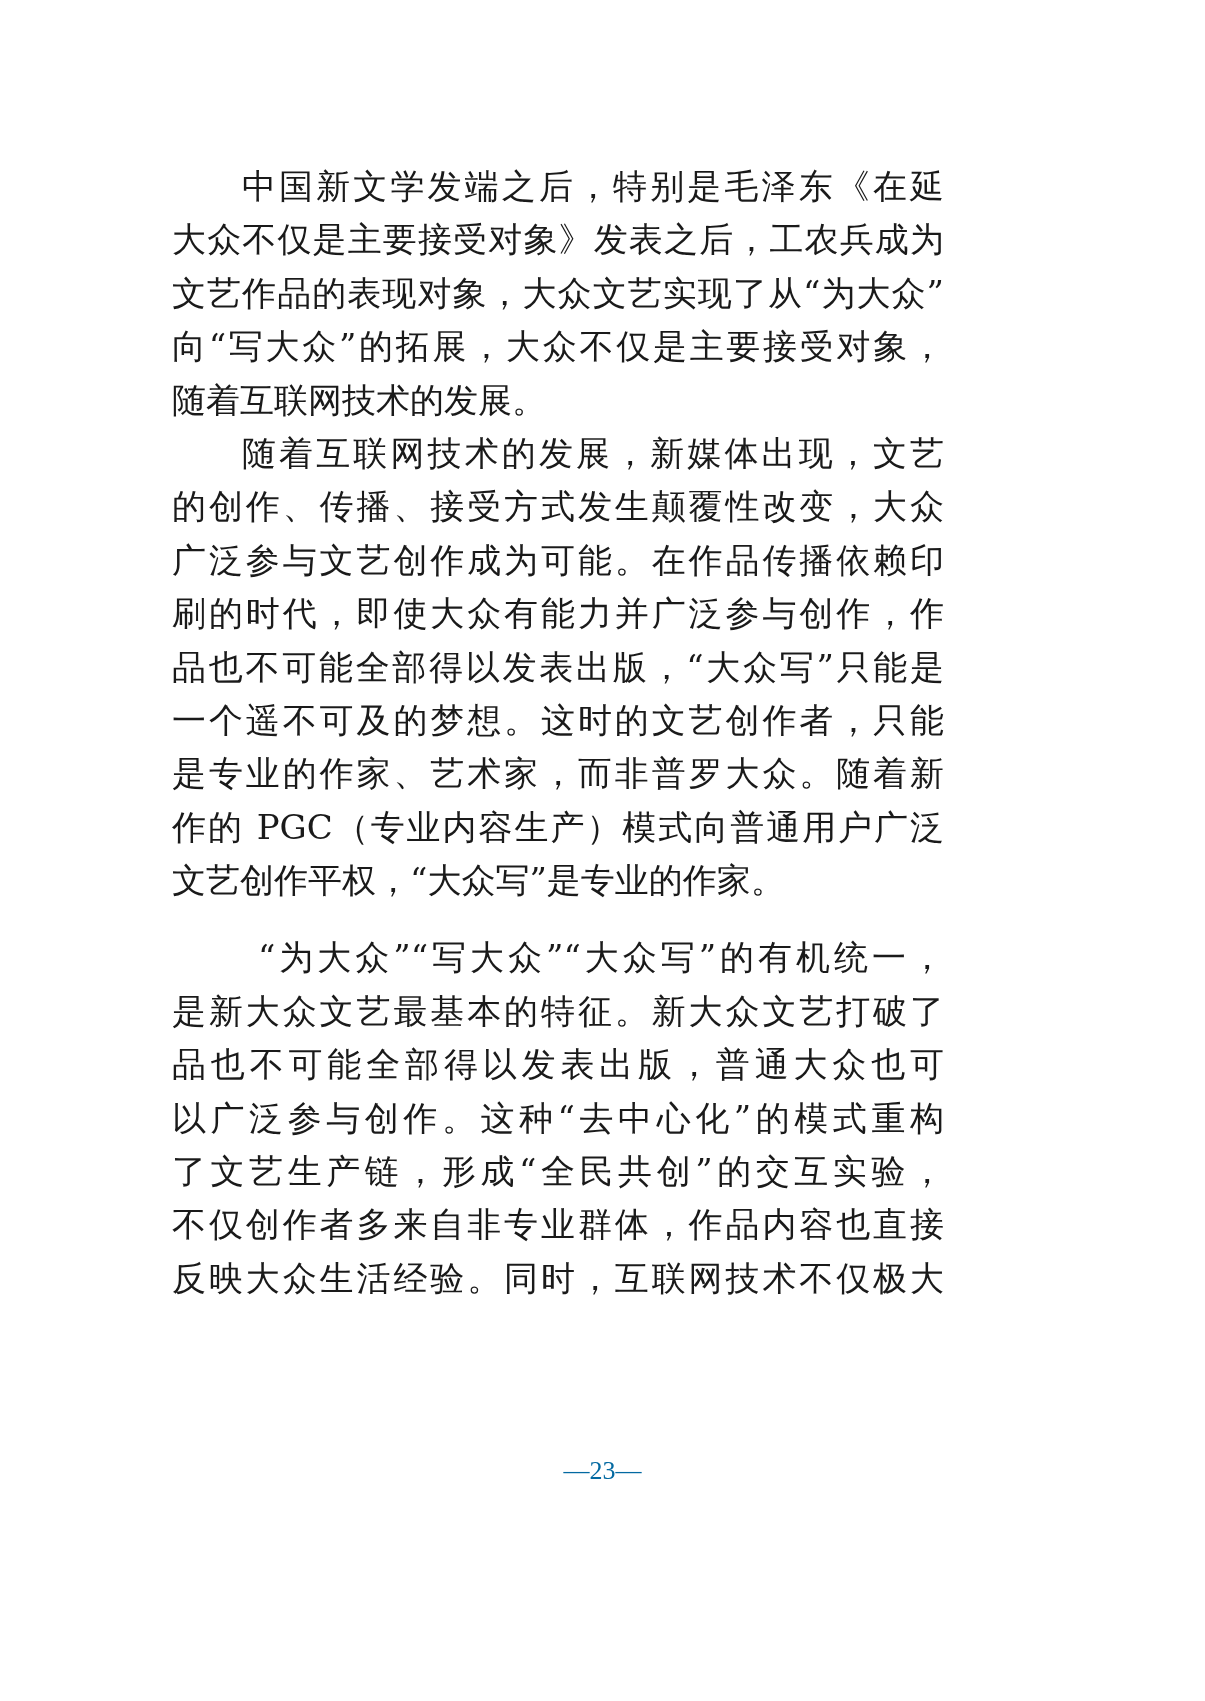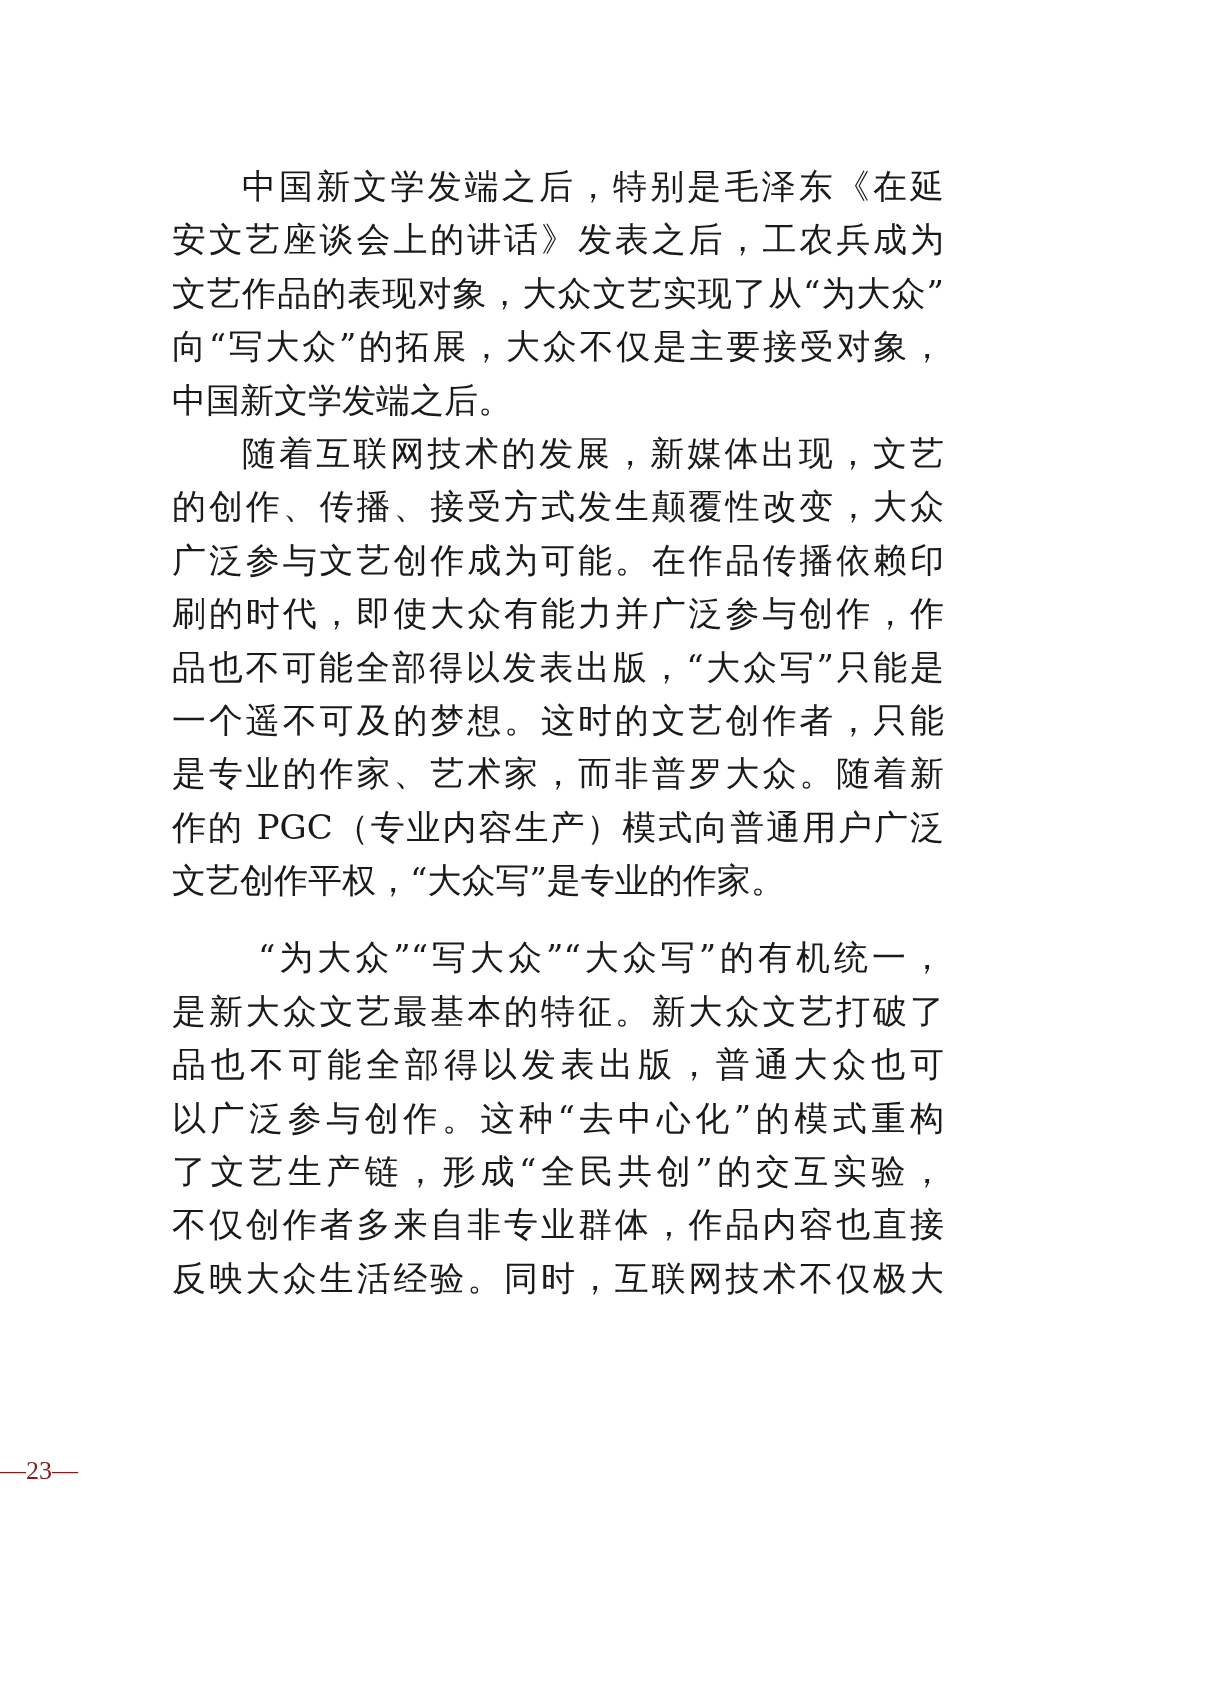--- a/index.html
+++ b/index.html
@@ -44,38 +44,38 @@
     }
     .line.indent-wide {
       padding-left: 86px;
       margin-top: 24px;
     }
     .page-number {
       position: absolute;
       left: 0;
       width: 1205px;
       top: 1456px;
-      text-align: left;
+      text-align: center;
       font-size: 26px;
       font-family: "Liberation Serif", "DejaVu Serif", serif;
-      color: #7f1d1d;
+      color: #0369a1;
     }
   </style>
 </head>
 <body>
 
 <div class="page">
   <div class="text-column">
 
     <div class="paragraph">
       <div class="line indent">中国新文学发端之后，特别是毛泽东《在延</div>
-      <div class="line">安文艺座谈会上的讲话》发表之后，工农兵成为</div>
+      <div class="line">大众不仅是主要接受对象》发表之后，工农兵成为</div>
       <div class="line">文艺作品的表现对象，大众文艺实现了从“为大众”</div>
       <div class="line">向“写大众”的拓展，大众不仅是主要接受对象，</div>
-      <div class="line last">中国新文学发端之后。</div>
+      <div class="line last">随着互联网技术的发展。</div>
     </div>
 
     <div class="paragraph">
       <div class="line indent">随着互联网技术的发展，新媒体出现，文艺</div>
       <div class="line">的创作、传播、接受方式发生颠覆性改变，大众</div>
       <div class="line">广泛参与文艺创作成为可能。在作品传播依赖印</div>
       <div class="line">刷的时代，即使大众有能力并广泛参与创作，作</div>
       <div class="line">品也不可能全部得以发表出版，“大众写”只能是</div>
       <div class="line">一个遥不可及的梦想。这时的文艺创作者，只能</div>
       <div class="line">是专业的作家、艺术家，而非普罗大众。随着新</div>

